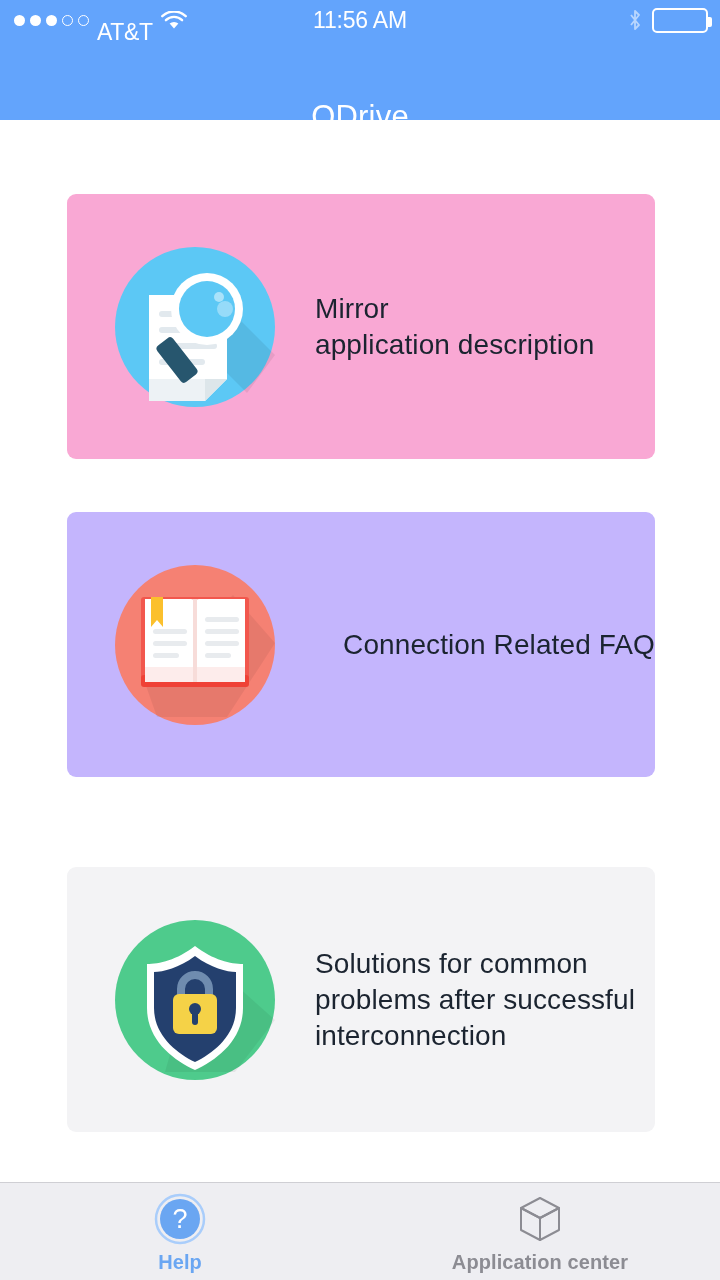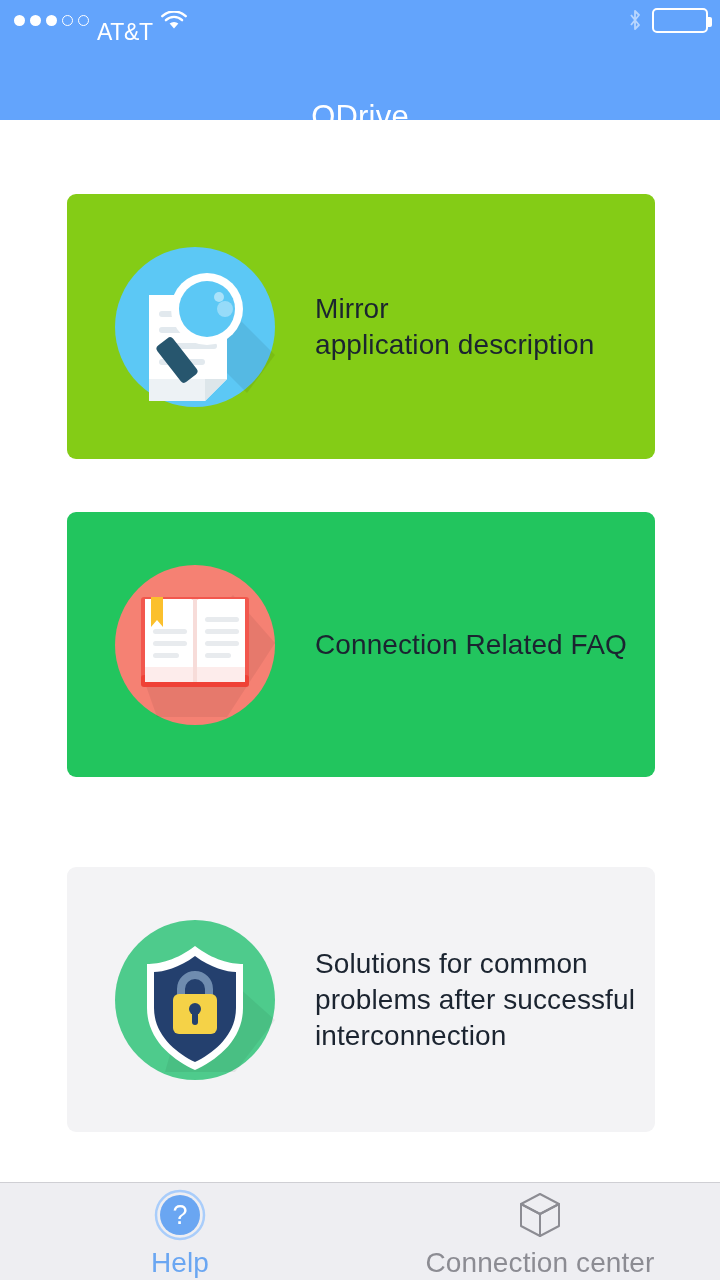--- a/index.html
+++ b/index.html
@@ -50,43 +50,43 @@
     color:#ffffff; font-size:31px; font-weight:400; letter-spacing:.2px;margin-top:40px;
   }
 
   
   .content { position:absolute; top:120px; left:0; width:720px; height:1062px; }
   .card {
     position:absolute; left:67px; width:588px; height:265px;
     border-radius:9px;
     display:flex; align-items:center;
   }
-  .card.c0 { top:74px;  background:#84cc16; }
-  .card.c1 { top:392px; background:#22c55e; }
+  .card.c0 { top:74px;  background:#f9a8d4; }
+  .card.c1 { top:392px; background:#c4b5fd;justify-content:space-between; }
   .card.c2 { top:747px; background:#f3f3f5; }
 
   .card-icon { width:160px; height:160px; margin-left:48px; flex:0 0 160px; }
   .card-text {
     margin-left:40px; color:#1b2430;
     font-size:28px; line-height:36px; letter-spacing:.1px;
     white-space:pre-line;
   }
 
   
   .tabbar {
     position:absolute; bottom:0; left:0; width:720px; height:98px;
     background:#eeeef2; border-top:1px solid #cfcfd4;
     display:flex;
   }
   .tab {
     flex:1; display:flex; flex-direction:column;
     align-items:center; justify-content:center; gap:6px; padding-top:4px;
   }
   .tab-icon { width:52px; height:52px; display:block; }
-  .tab-label { font-size:28px; letter-spacing:.1px; color:#8c8c93; }
+  .tab-label { font-size:20px; letter-spacing:.1px; color:#8c8c93;font-weight:bold; }
   .tab.active .tab-label { color:#6aa6f2; }
 </style>
 </head>
 <body>
 
 <div class="phone">
 
   <div class="header">
 
     <div class="statusbar">
@@ -102,20 +102,21 @@
         <span class="carrier">AT&amp;T</span>
         <span class="wifi">
           <svg viewBox="0 0 26 19" width="26" height="19">
             <path d="M13 17.6 L8.6 12.6 a6.6 6.6 0 0 1 8.8 0 Z" fill="#fff"></path>
             <path d="M4.9 9.2 a11.6 11.6 0 0 1 16.2 0" stroke="#fff" stroke-width="2.4" fill="none" stroke-linecap="round"></path>
             <path d="M1.3 5.2 a16.8 16.8 0 0 1 23.4 0" stroke="#fff" stroke-width="2.4" fill="none" stroke-linecap="round"></path>
           </svg>
         </span>
       </div>
 
+      <div class="sb-center">11:56 AM</div>
 
       <div class="sb-right">
         <span class="bt">
           <svg viewBox="0 0 14 22" width="14" height="22">
             <path d="M3 6 L11 16 L7 20 L7 2 L11 6 L3 16" stroke="#fff" stroke-width="1.8" fill="none" stroke-linejoin="round"></path>
           </svg>
         </span>
         <span class="battery">
           <span class="battery-fill"></span>
         </span>
@@ -214,18 +215,18 @@
     <div class="tab">
       <span class="tab-icon">
         <svg viewBox="0 0 52 52" width="52" height="52">
           <g fill="none" stroke="#8c8c93" stroke-width="2" stroke-linejoin="round">
             <path d="M26 5 L45 15 L26 25 L7 15 Z"></path>
             <path d="M7 15 v22 l19 10 V25 Z"></path>
             <path d="M45 15 v22 L26 47 V25 Z"></path>
           </g>
         </svg>
       </span>
-      <span class="tab-label">Connection center</span>
+      <span class="tab-label">Application center</span>
     </div>
 
   </div>
 
 </div>
 
 </body></html>

